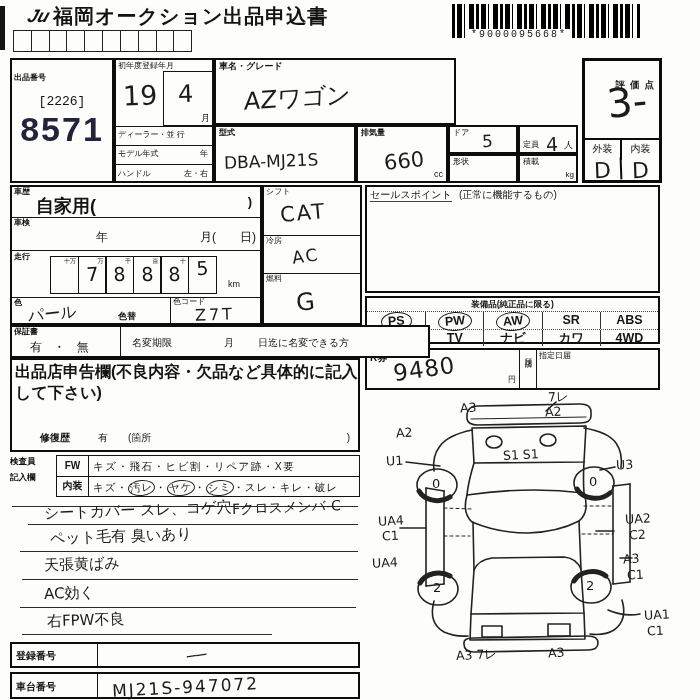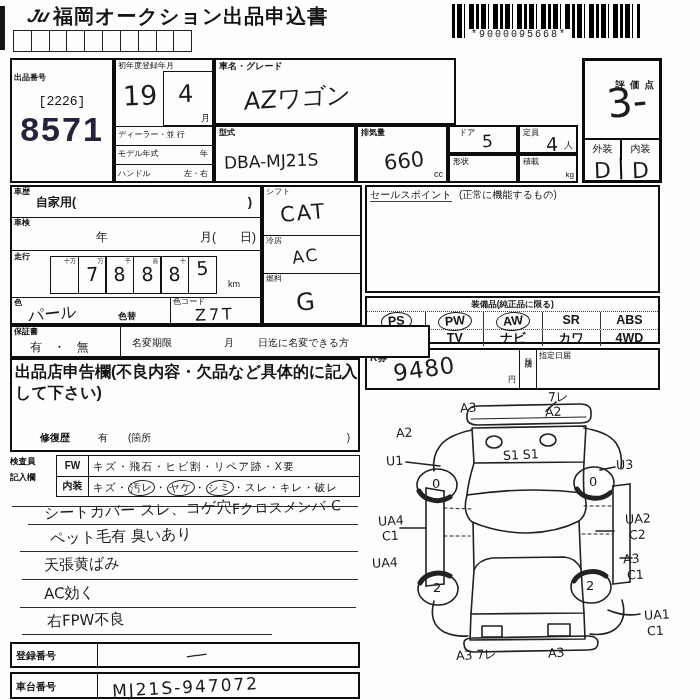--- a/index.html
+++ b/index.html
@@ -85,25 +85,25 @@
   <div class="b2" style="left:214px;top:125px;width:142px;height:58px;">
     <span class="lb" style="position:absolute;left:3px;top:2px;font-weight:700;">型式</span>
     <span class="hw abs" style="left:8px;top:24px;font-size:17px;">DBA-MJ21S</span>
   </div>
   <div class="b2" style="left:356px;top:125px;width:92px;height:58px;">
     <span class="lb" style="position:absolute;left:3px;top:2px;font-weight:700;">排気量</span>
     <span class="hw abs" style="left:26px;top:22px;font-size:21px;transform:rotate(-6deg);">660</span>
     <span class="lb" style="position:absolute;right:3px;bottom:1px;font-size:9px;">cc</span>
   </div>
   <div class="b2" style="left:448px;top:125px;width:70px;height:29px;">
-    <span class="lb" style="position:absolute;left:3px;top:2px;margin-left:6px;">ドア</span>
+    <span class="lb" style="position:absolute;left:3px;top:2px;">ドア</span>
     <span class="hw abs" style="left:32px;top:4px;font-size:17px;">5</span>
   </div>
   <div class="b2" style="left:518px;top:125px;width:60px;height:29px;">
-    <span class="lb" style="position:absolute;left:3px;top:2px;">定員</span>
+    <span class="lb" style="position:absolute;left:3px;top:14px;">定員</span>
     <span class="hw abs" style="left:26px;top:6px;font-size:19px;z-index:2;">4</span>
     <span class="lb" style="position:absolute;right:3px;top:14px;font-size:9px;">人</span>
   </div>
   <div class="b2" style="left:448px;top:154px;width:70px;height:29px;">
     <span class="lb" style="position:absolute;left:3px;top:2px;">形状</span>
   </div>
   <div class="b2" style="left:518px;top:154px;width:60px;height:29px;">
     <span class="lb" style="position:absolute;left:3px;top:2px;">積載</span>
     <span class="lb" style="position:absolute;right:2px;bottom:1px;font-size:8px;">kg</span>
   </div>
@@ -117,21 +117,21 @@
     </div>
     <div class="abs" style="left:0;top:97px;width:100%;height:22px;display:flex;">
       <span class="hw" style="width:50%;text-align:center;font-size:22px;border-right:2px solid #0c0c0c;box-sizing:border-box;">D</span>
       <span class="hw" style="width:50%;text-align:center;font-size:22px;">D</span>
     </div>
   </div>
 
   <div class="b2" style="left:10px;top:185px;width:252px;height:140px;">
     <div class="abs" style="left:0;top:0;width:100%;height:30px;">
       <span class="lb" style="position:absolute;left:2px;top:1px;font-weight:700;text-align:center;">車歴</span>
-      <span class="abs" style="left:24px;top:7px;font-size:12px;font-weight:600;">自家用(</span>
+      <span class="abs" style="left:24px;top:7px;font-size:18px;font-weight:600;">自家用(</span>
       <span class="abs" style="right:8px;top:7px;font-size:13px;font-weight:600;">)</span>
     </div>
     <div class="abs" style="left:0;top:30px;width:100%;height:33px;border-top:1.2px solid #141414;">
       <span class="lb" style="position:absolute;left:2px;top:1px;font-weight:700;">車検</span>
       <span class="abs lb10" style="left:84px;top:12px;font-size:12px;">年</span>
       <span class="abs lb10" style="left:188px;top:12px;font-size:12px;">月(</span>
       <span class="abs lb10" style="left:228px;top:12px;font-size:12px;">日)</span>
     </div>
     <div class="abs" style="left:0;top:63px;width:100%;height:47px;border-top:1.2px solid #141414;">
       <span class="lb" style="position:absolute;left:2px;top:2px;font-weight:700;">走行</span>

